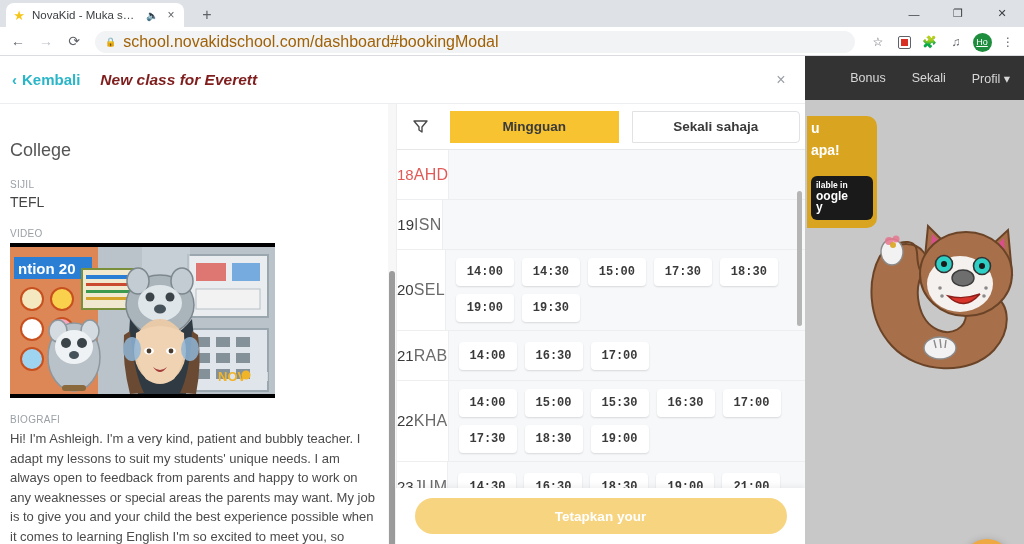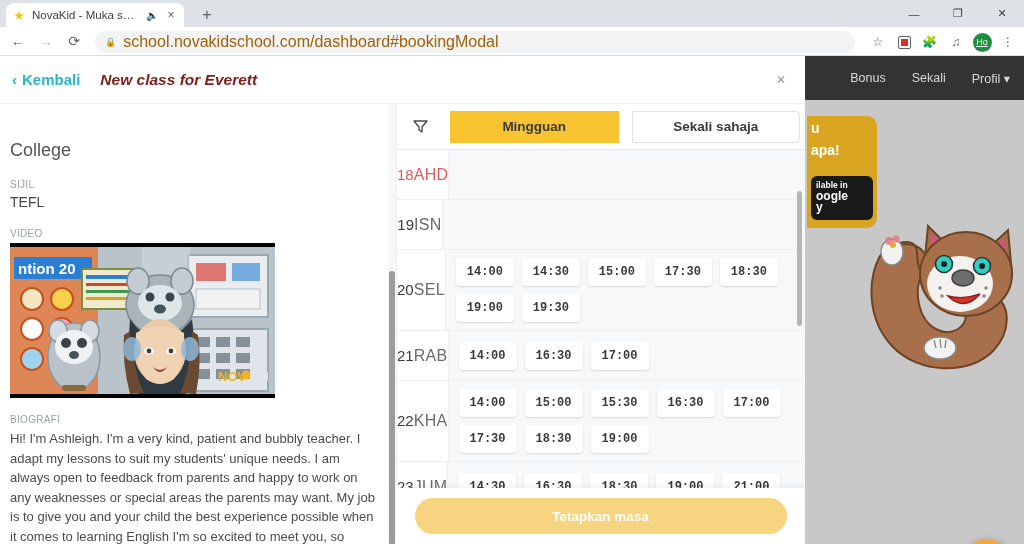--- a/index.html
+++ b/index.html
@@ -494,17 +494,17 @@
             <span class="day-dow">SAB</span>
           </div>
           <div class="slots"></div>
         </div>
       </div>
     </div>
 
     <div class="sched-scroll-thumb"></div>
 
     <div class="footer-bar">
-      <div class="submit-btn">Tetapkan masa</div>
+      <div class="submit-btn">Tetapkan your</div>
     </div>
 
   </div>
 </div>
 
 </body></html>

